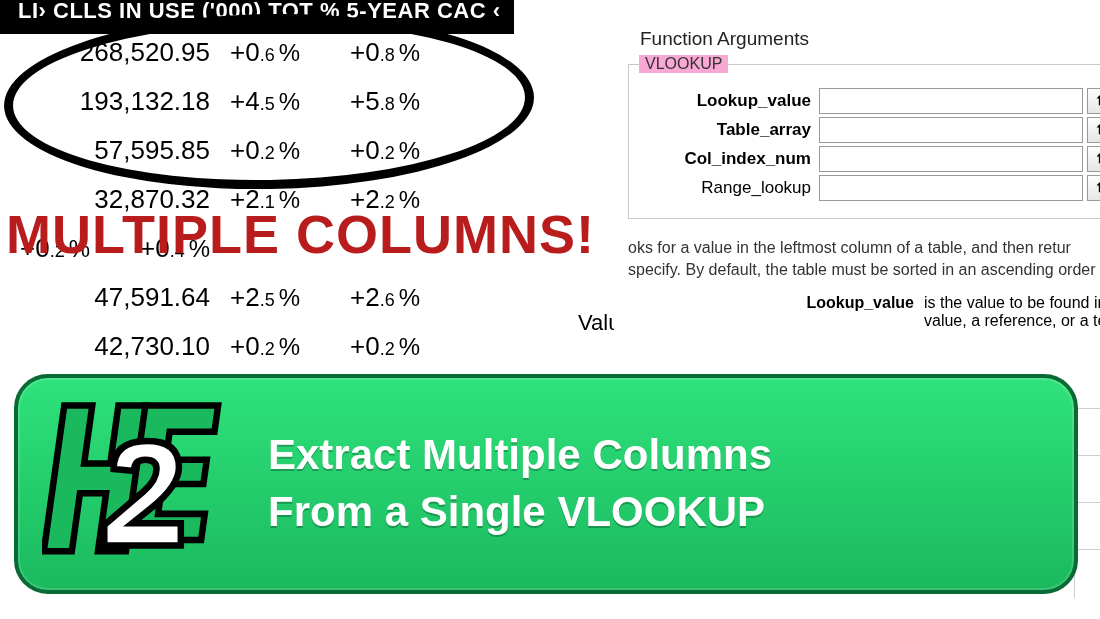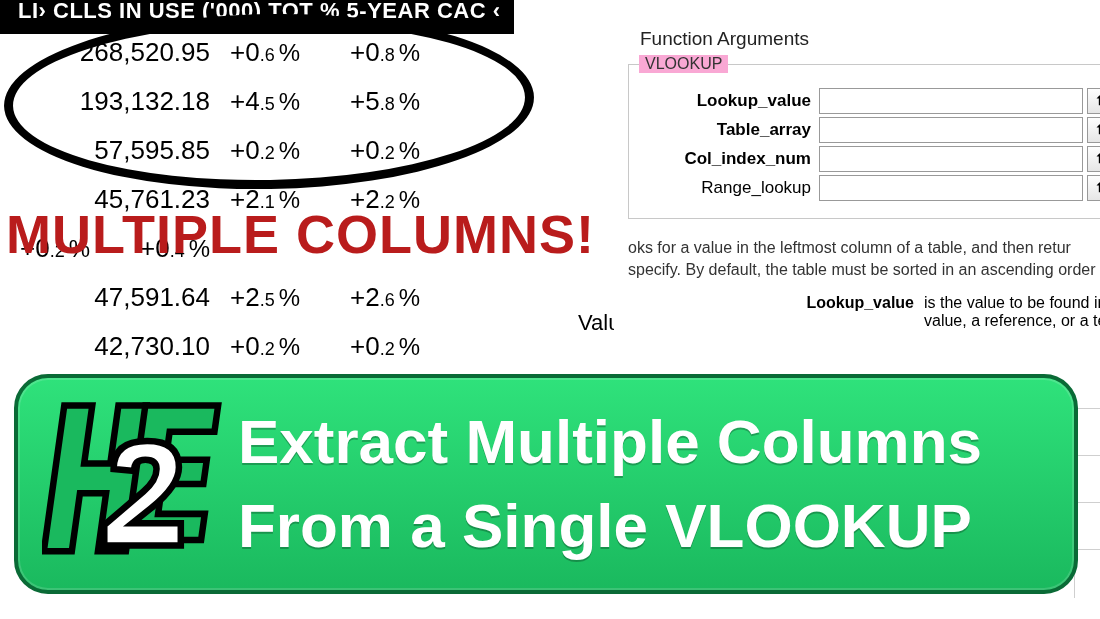--- a/index.html
+++ b/index.html
@@ -118,24 +118,24 @@
     padding: 0 28px 0 24px;
     box-shadow: inset 0 0 0 2px rgba(255,255,255,0.15);
   }
   .logo {
     width: 188px; height: 168px;
     position: relative;
     flex: 0 0 auto;
   }
   .banner-text {
     color: #fff;
-    font-size: 62px;
+    font-size: 42px;
     font-weight: 700;
     line-height: 1.35;
-    margin-left: 8px;
+    margin-left: 38px;
     text-shadow: 0 2px 0 rgba(0,0,0,0.25);
   }
 
   
   .ghost {
     position: absolute;
     right: -2px; top: 408px;
     width: 28px; height: 190px;
     border-left: 1px solid #cfcfcf;
   }
@@ -184,21 +184,21 @@
             <span class="sm">.2</span>
             <span class="unit">%</span>
           </span></div>
         <div class="c3"><span class="pct">
             <span class="big">+0</span>
             <span class="sm">.2</span>
             <span class="unit">%</span>
           </span></div>
       </div>
       <div class="row">
-        <div class="c1">45,761.23</div>
+        <div class="c1">32,870.32</div>
         <div class="c2"><span class="pct">
             <span class="big">+2</span>
             <span class="sm">.1</span>
             <span class="unit">%</span>
           </span></div>
         <div class="c3"><span class="pct">
             <span class="big">+2</span>
             <span class="sm">.2</span>
             <span class="unit">%</span>
           </span></div>

